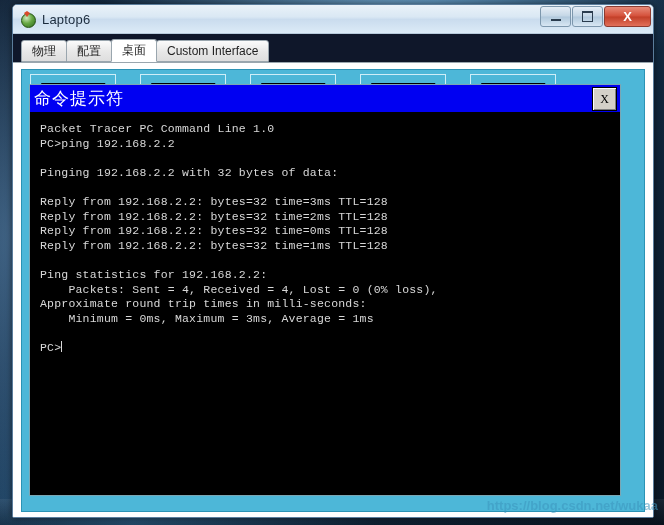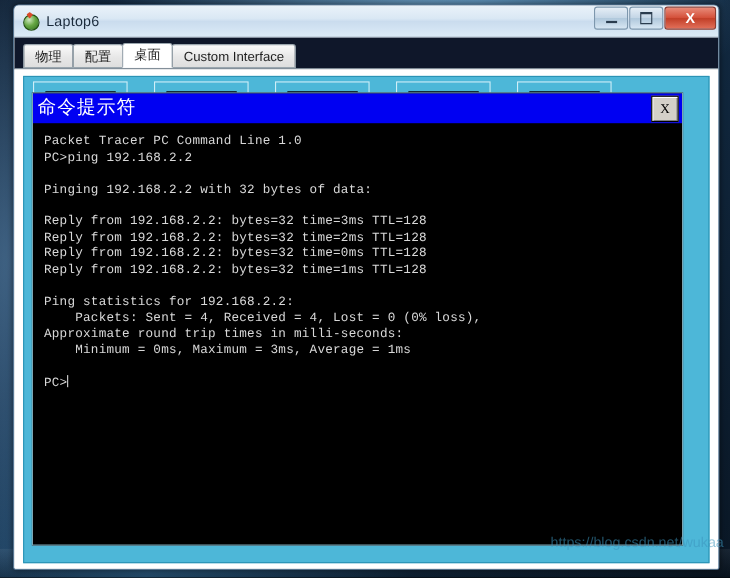--- a/index.html
+++ b/index.html
@@ -250,23 +250,23 @@
     width: 1px;
     height: 11px;
     background: #d8d8d8;
     vertical-align: -1px;
   }
 
   
   #watermark {
     position: absolute;
     right: 6px;
-    bottom: 25px;
+    bottom: 12px;
     font-size: 13px;
-    font-weight: normal;
+    font-weight: bold;
     color: rgba(60,150,190,0.55);
     font-family: "Liberation Sans", sans-serif;
     letter-spacing: 0px;
     white-space: nowrap;
     pointer-events: none;
     margin-left: 24px;
   }
 </style>
 </head>
 <body>

